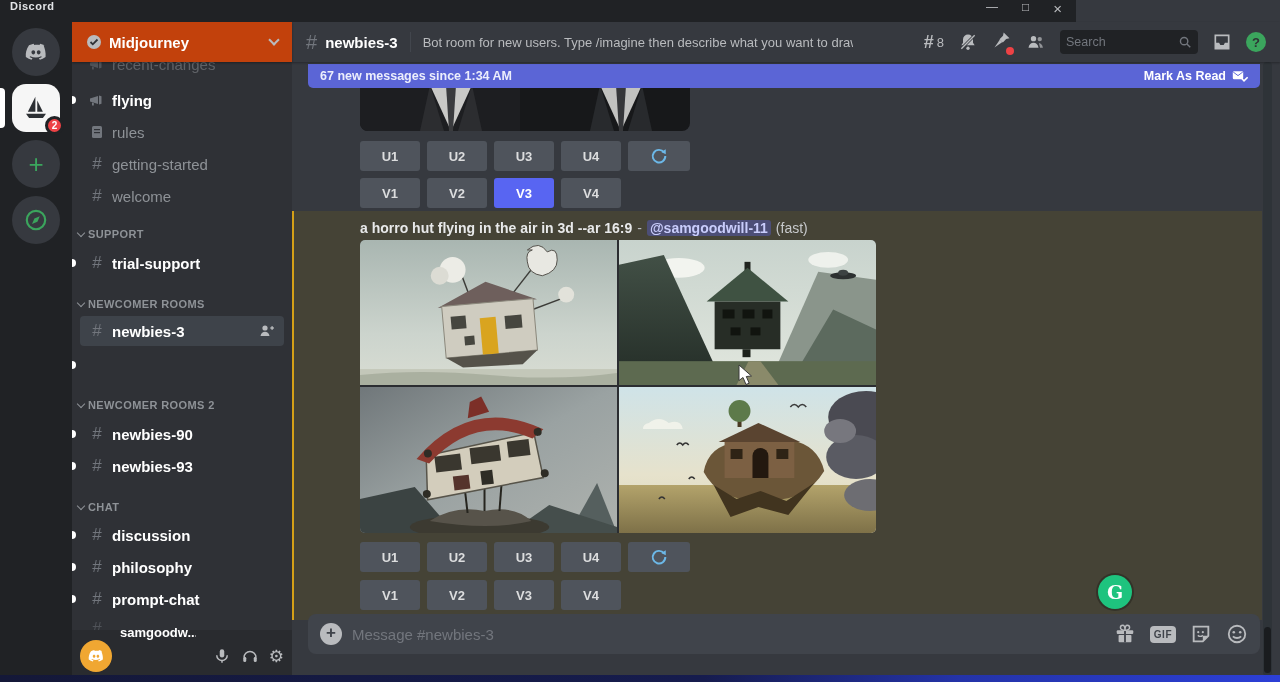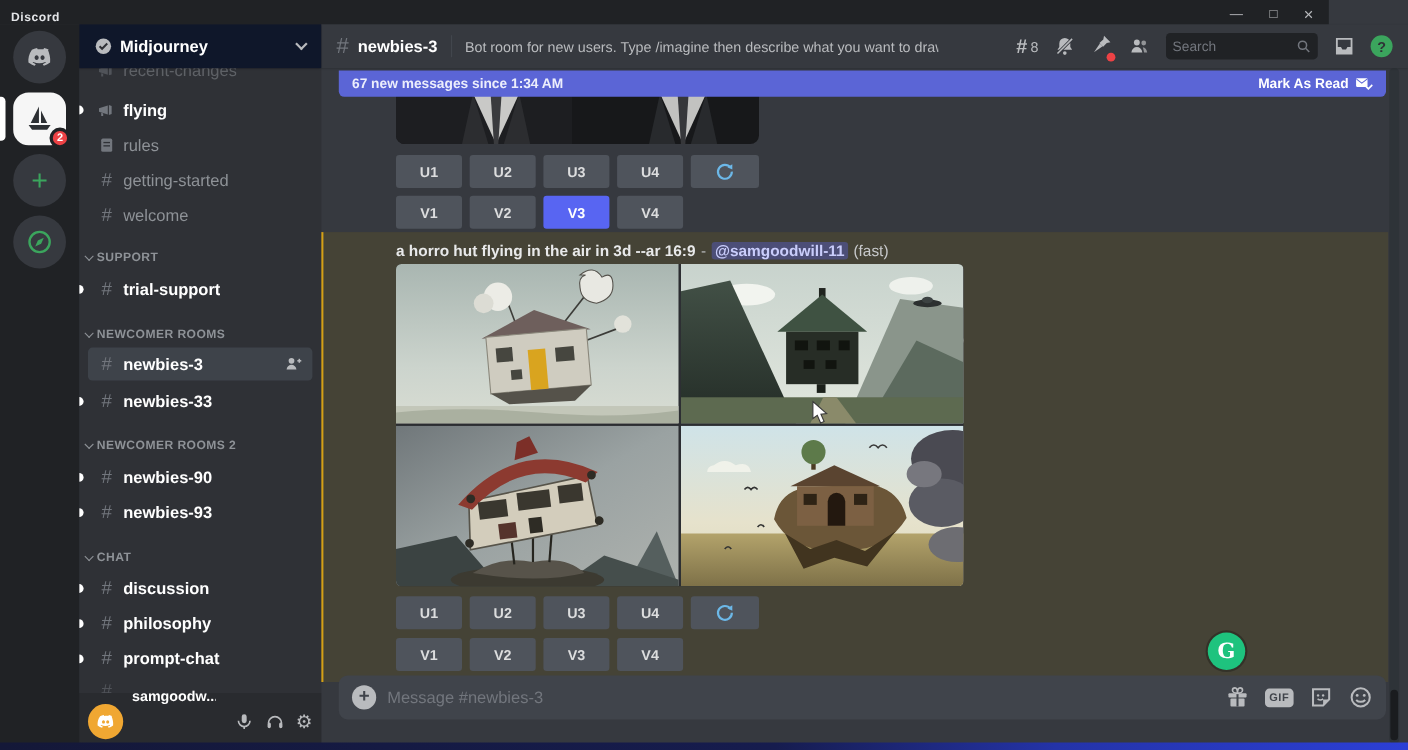--- a/index.html
+++ b/index.html
@@ -1,36 +1,36 @@
 <!DOCTYPE html>
 <html><head>
 <meta charset="utf-8">
 <style>
   * { margin:0; padding:0; box-sizing:border-box; }
   body { font-family:"Liberation Sans", sans-serif; background:#202225; }
   .app { position:relative; width:1280px; height:682px; background:#36393f; overflow:hidden; color:#dcddde; }
 
   
-  .titlebar { position:absolute; left:0; top:0; width:1208px; height:22px; background:#202225; display:flex; align-items:flex-end; z-index:40; }
+  .titlebar { position:absolute; left:0; top:0; width:1076px; height:22px; background:#202225; display:flex; align-items:flex-start; z-index:40; }
   .titlebar .apptitle { margin-left:10px; font-size:11px; font-weight:bold; color:#e3e5e8; letter-spacing:.5px; }
   .wincontrols { margin-left:auto; display:flex; gap:24px; margin-right:14px; color:#b9bbbe; font-size:12px; }
   .wincontrols span { cursor:default; }
 
   
   .rail { position:absolute; left:0; top:22px; width:72px; height:660px; background:#202225; z-index:30; }
   .rail .srv { position:absolute; left:12px; width:48px; height:48px; display:flex; align-items:center; justify-content:center; }
   .srv.circle { background:#36393f; border-radius:50%; }
   .srv.boat { background:#f6f6f6; border-radius:14px; }
   .rail .pill-active { position:absolute; left:0; top:66px; width:5px; height:40px; background:#fff; border-radius:0 4px 4px 0; }
   .badge-red { position:absolute; right:-4px; bottom:-3px; min-width:19px; height:19px; background:#ed4245; border:3px solid #202225; border-radius:10px; color:#fff; font-size:10px; font-weight:bold; display:flex; align-items:center; justify-content:center; }
   .plus-glyph::before { content:"+"; color:#3ba55d; font-size:26px; font-weight:400; }
 
   
   .sidebar { position:absolute; left:72px; top:22px; width:220px; height:660px; background:#2f3136; z-index:20; }
-  .sb-header { position:absolute; left:0; top:0; width:100%; height:40px; display:flex; align-items:center; padding:0 14px; gap:7px; box-shadow:0 1px 2px rgba(0,0,0,.35); background:#0f172a; z-index:5; }
+  .sb-header { position:absolute; left:0; top:0; width:100%; height:40px; display:flex; align-items:center; padding:0 14px; gap:7px; box-shadow:0 1px 2px rgba(0,0,0,.35); background:#c2410c; z-index:5; }
   .sb-header .sname { font-size:15px; font-weight:bold; color:#fff; flex:1; white-space:nowrap; overflow:hidden; }
   .chev { width:8px; height:8px; border-right:2px solid #b9bbbe; border-bottom:2px solid #b9bbbe; transform:rotate(45deg); margin-top:-4px; }
   .chan { position:absolute; left:8px; width:204px; height:28px; display:flex; align-items:center; gap:6px; padding:0 8px; border-radius:4px; color:#8e9297; font-size:15px; cursor:pointer; }
   .chan .clabel { white-space:nowrap; overflow:hidden; }
   .chan.unread { color:#fff; font-weight:bold; }
   .chan.selected { background:#3e434a; color:#fff; font-weight:bold; height:30px; }
   .chan.faded { opacity:.5; }
   .cicon { width:18px; height:16px; flex:none; color:#72767d; fill:currentColor; }
   .hash-ic { width:18px; text-align:center; color:#72767d; font-size:17px; font-weight:500; flex:none; }
   .hash-ic::before { content:"#"; }
@@ -202,24 +202,20 @@
     </div>
     <div class="chan selected" style="top:294px;">
       <span class="hash-ic"></span>
       <span class="clabel">newbies-3</span>
       <svg class="cicon trail-ic" viewBox="0 0 16 16" fill="currentColor">
           <circle cx="6" cy="5" r="2.6"></circle>
           <path d="M1.5 13c.5-3 2.5-4.3 4.5-4.3s4 1.3 4.5 4.3z"></path>
           <rect x="11.3" y="4.3" width="3.6" height="1.4"></rect>
           <rect x="12.4" y="3.2" width="1.4" height="3.6"></rect>
         </svg>
-    </div>
-    <div class="chan unread" style="top:329px;">
-      <span class="hash-ic"></span>
-      <span class="clabel">newbies-33</span>
     </div>
 
     <div class="sect" style="top:376px;">
       <span class="schev"></span>
       <span>NEWCOMER ROOMS 2</span>
     </div>
     <div class="chan unread" style="top:398px;">
       <span class="hash-ic"></span>
       <span class="clabel">newbies-90</span>
     </div>

